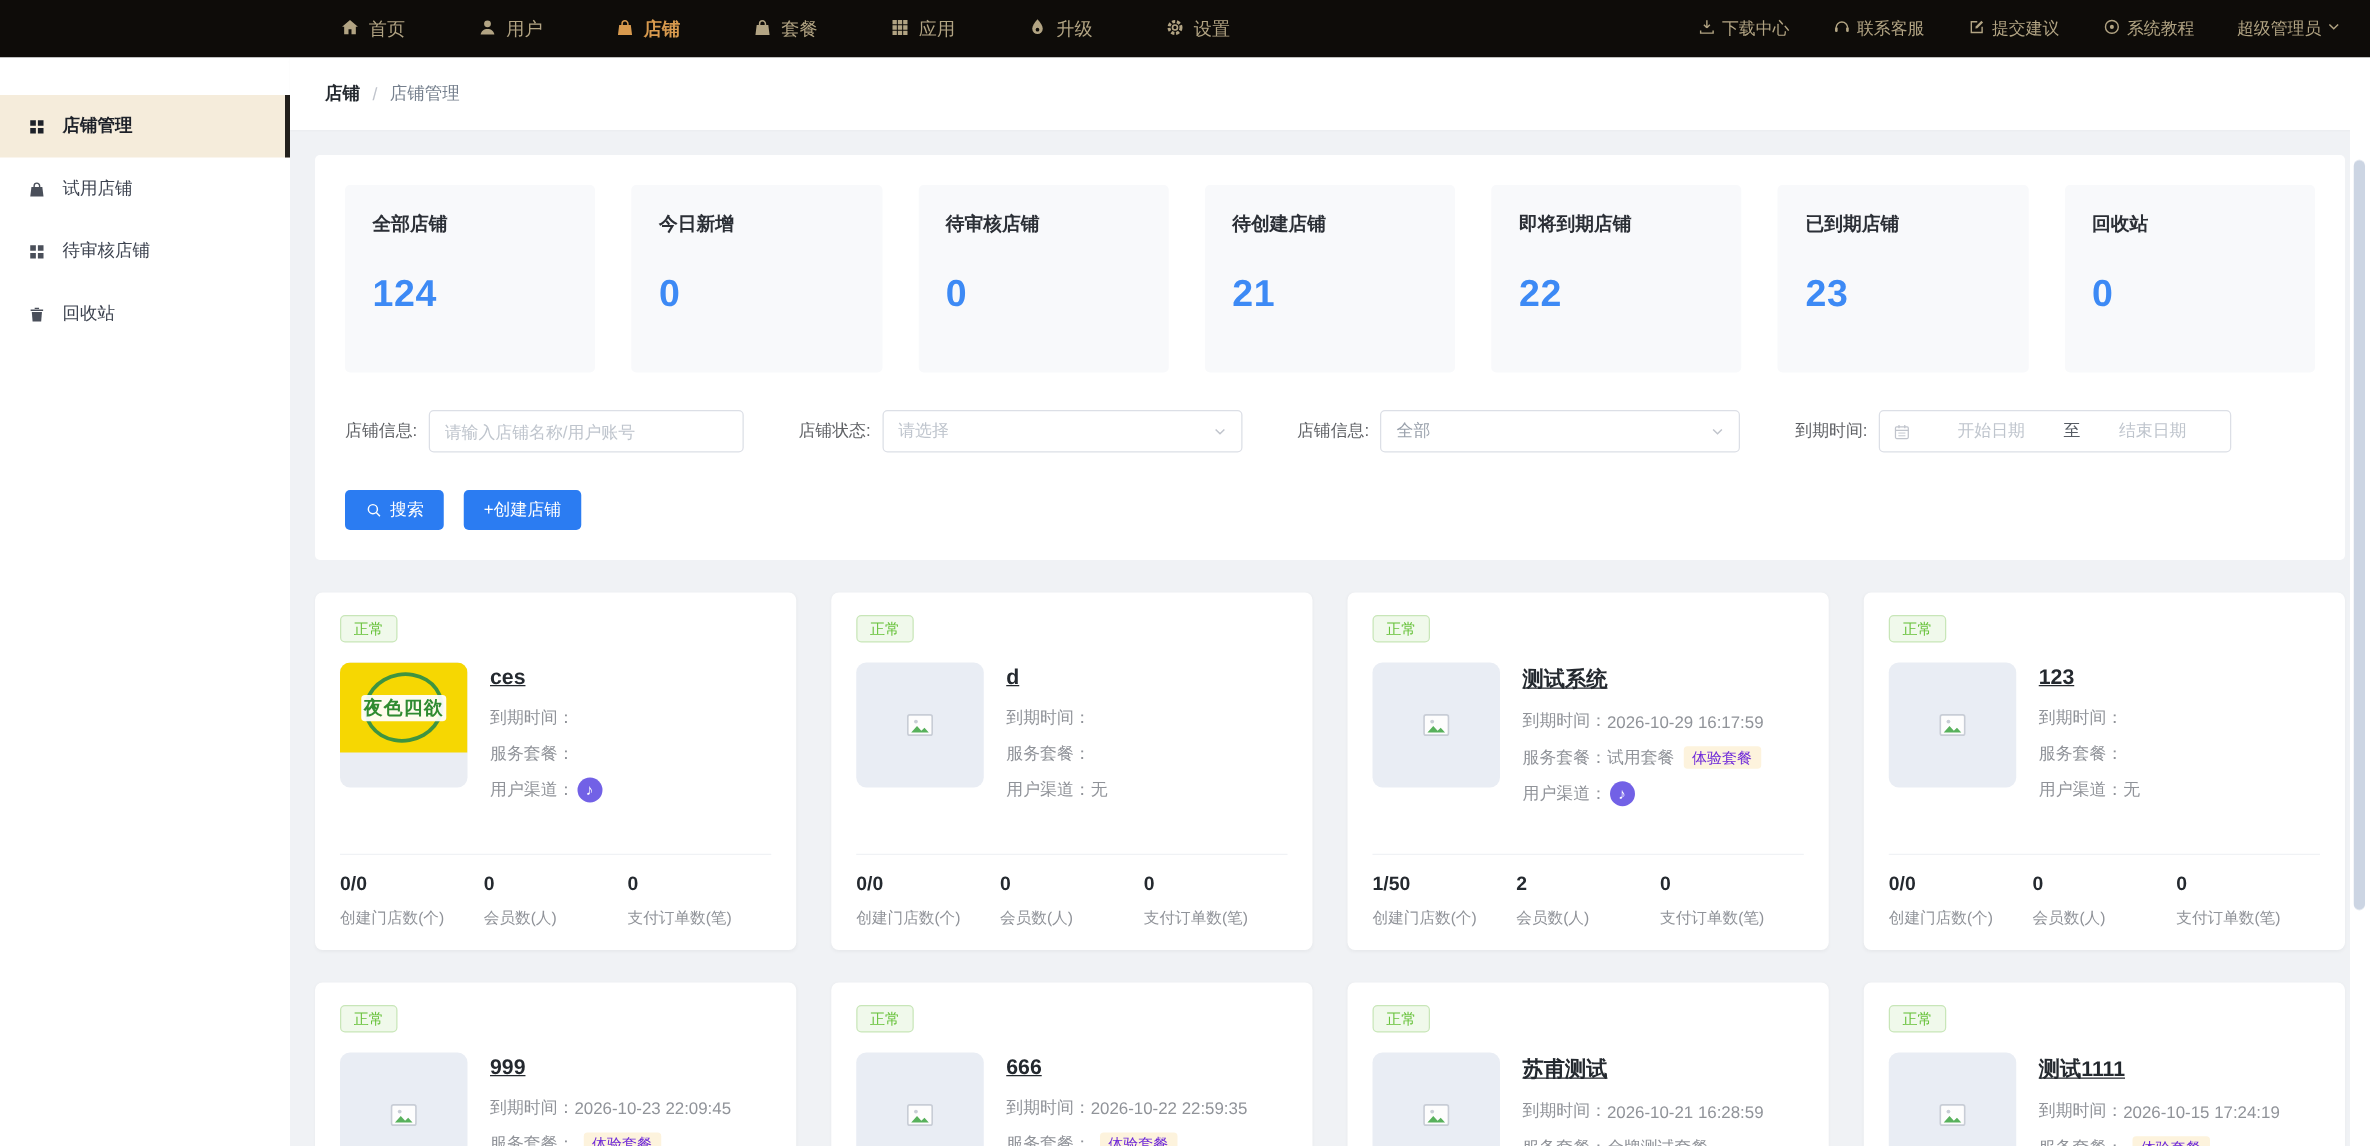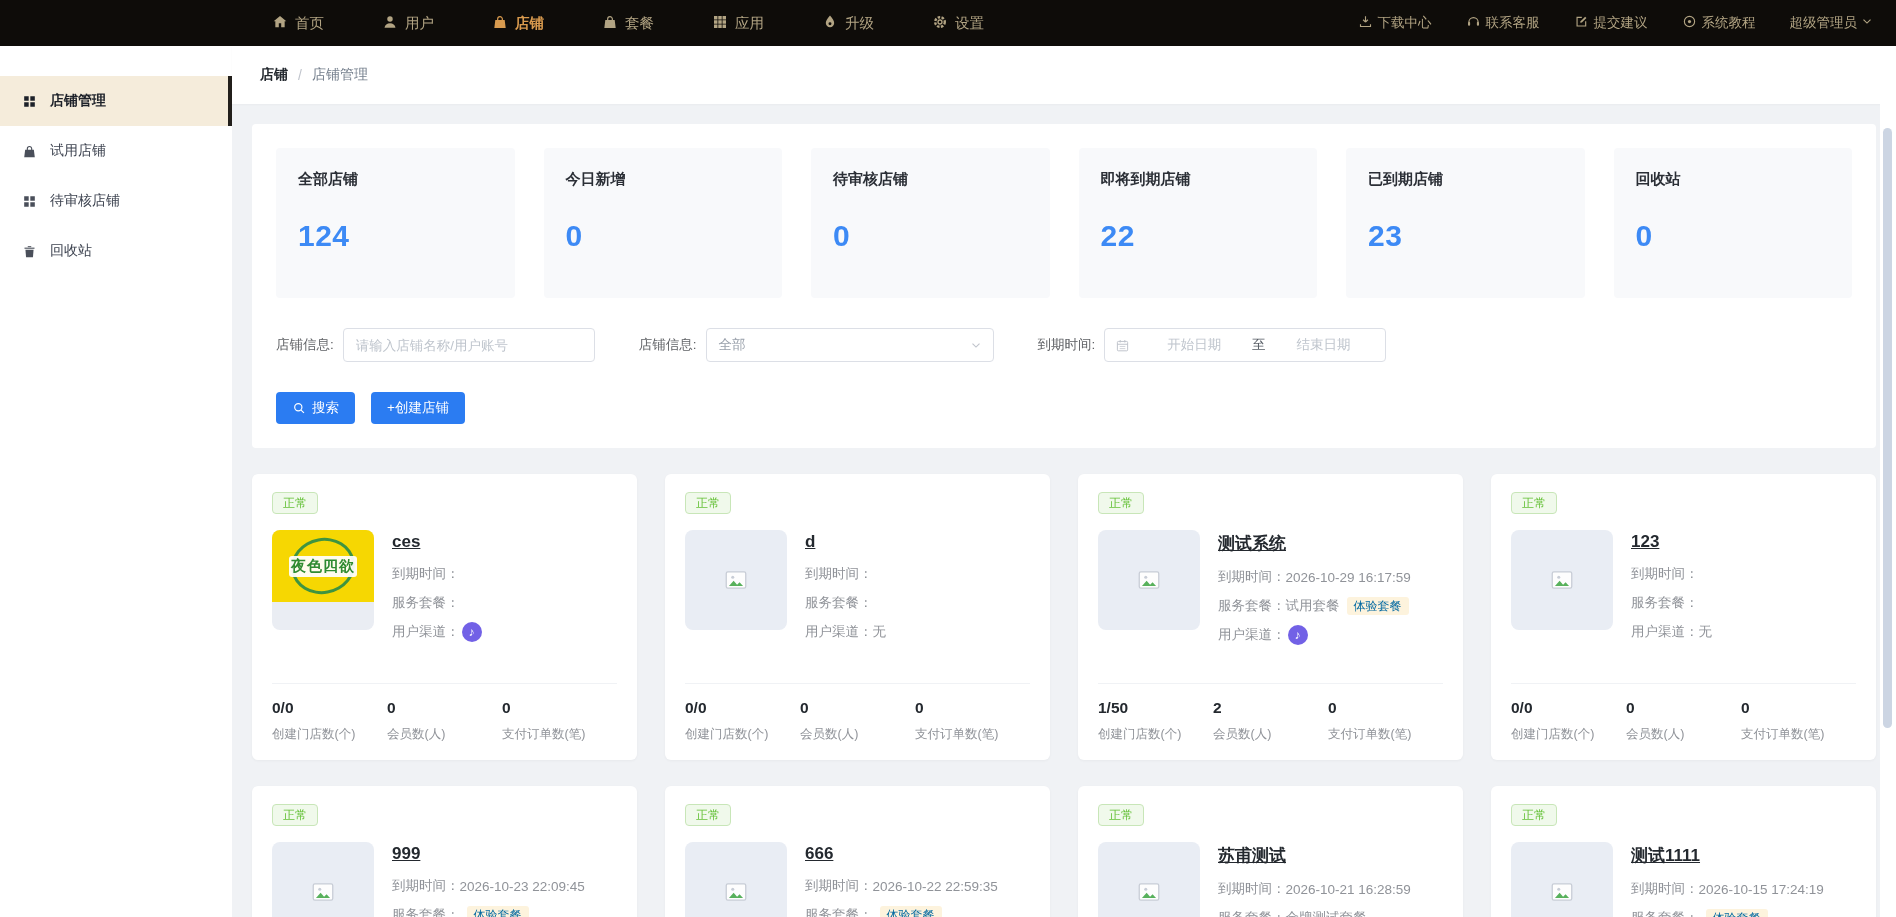--- a/index.html
+++ b/index.html
@@ -71,21 +71,21 @@
   .logo { width:102px; height:100px; border-radius:8px; background:#eaedf3; overflow:hidden; flex-shrink:0; display:flex; flex-direction:column; }
   .logo.placeholder { align-items:center; justify-content:center; background:#e9edf4; }
   .logo.placeholder .icon { width:26px; height:26px; }
   .logo-img { height:72px; background:#f6d702; position:relative; display:flex; align-items:center; justify-content:center; }
   .lemon { position:absolute; width:64px; height:56px; border:3px solid #3f9440; border-radius:50%; transform:rotate(-10deg); }
   .logo-text { position:relative; background:rgba(255,255,255,0.93); color:#2f8b31; font-weight:bold; font-size:15px; padding:1px 2px; border-radius:3px; white-space:nowrap; letter-spacing:1px; }
   .card-info { flex:1; min-width:0; font-size:13.5px; padding-top:2px; }
   .card-name { font-size:17px; font-weight:bold; color:#24292f; margin-bottom:12px;text-decoration:underline; }
   .info-row { margin-top:9px; color:#909399; display:flex; align-items:center; min-height:20px; white-space:nowrap; }
   .channel-dot { width:20px; height:20px; border-radius:50%; background:#7261e6; color:#fff; font-size:12px; display:inline-flex; align-items:center; justify-content:center; margin-left:2px; }
-  .pkg-badge { font-size:12px; color:#0369a1; background:#fdf3dd; border-radius:3px; padding:3px 7px; margin-left:7px; line-height:1; }
+  .pkg-badge { font-size:12px; color:#6d28d9; background:#fdf3dd; border-radius:3px; padding:3px 7px; margin-left:7px; line-height:1; }
   .card-stats { border-top:1px solid #f0f2f5; display:flex; margin-top:auto; padding:15px 0 17px; }
   .cs-col { flex:1; text-align:left; }
   .cs-num { font-size:15.5px; font-weight:bold; color:#24292f; }
   .cs-label { font-size:12.5px; color:#909399; margin-top:9px; }
 
   
   .scrollbar-track { position:fixed; top:46px; right:0; width:16px; height:871px; background:#fff; }
   .scrollbar-thumb { position:absolute; top:82px; left:3px; width:9px; height:600px; background:#ccd5e3; border-radius:5px; cursor:pointer; }
 </style>
 </head>
@@ -261,37 +261,52 @@
             </div>
             <div class="stat-card">
               <div class="stat-title">今日新增</div>
               <div class="stat-value">0</div>
             </div>
             <div class="stat-card">
               <div class="stat-title">待审核店铺</div>
               <div class="stat-value">0</div>
             </div>
             <div class="stat-card">
+              <div class="stat-title">待创建店铺</div>
+              <div class="stat-value">21</div>
+            </div>
+            <div class="stat-card">
               <div class="stat-title">即将到期店铺</div>
               <div class="stat-value">22</div>
             </div>
             <div class="stat-card">
               <div class="stat-title">已到期店铺</div>
               <div class="stat-value">23</div>
             </div>
             <div class="stat-card">
               <div class="stat-title">回收站</div>
               <div class="stat-value">0</div>
             </div>
           </div>
 
         <div class="filter-row">
           <div class="f-group">
             <span class="f-label">店铺信息:</span>
             <input class="text-input" type="text" placeholder="请输入店铺名称/用户账号" style="">
+          </div>
+          <div class="f-group">
+            <span class="f-label">店铺状态:</span>
+            <div class="select-box">
+              <span class="ph">请选择</span>
+              <span class="icon">
+                  <svg viewBox="0 0 24 24" fill="none" stroke="currentColor" stroke-width="2">
+                    <path d="M6 9.5l6 6 6-6"></path>
+                  </svg>
+                </span>
+            </div>
           </div>
           <div class="f-group">
             <span class="f-label">店铺信息:</span>
             <div class="select-box">
               <span class="val">全部</span>
               <span class="icon">
                   <svg viewBox="0 0 24 24" fill="none" stroke="currentColor" stroke-width="2">
                     <path d="M6 9.5l6 6 6-6"></path>
                   </svg>
                 </span>

